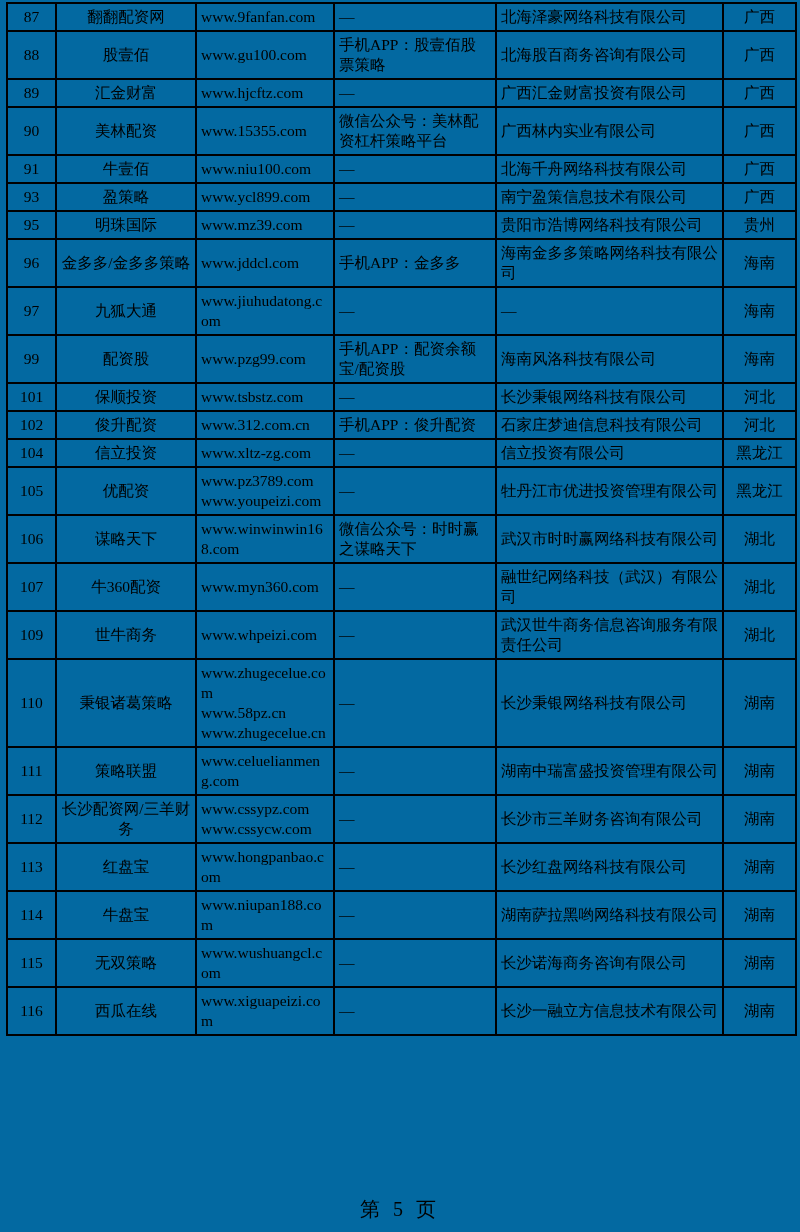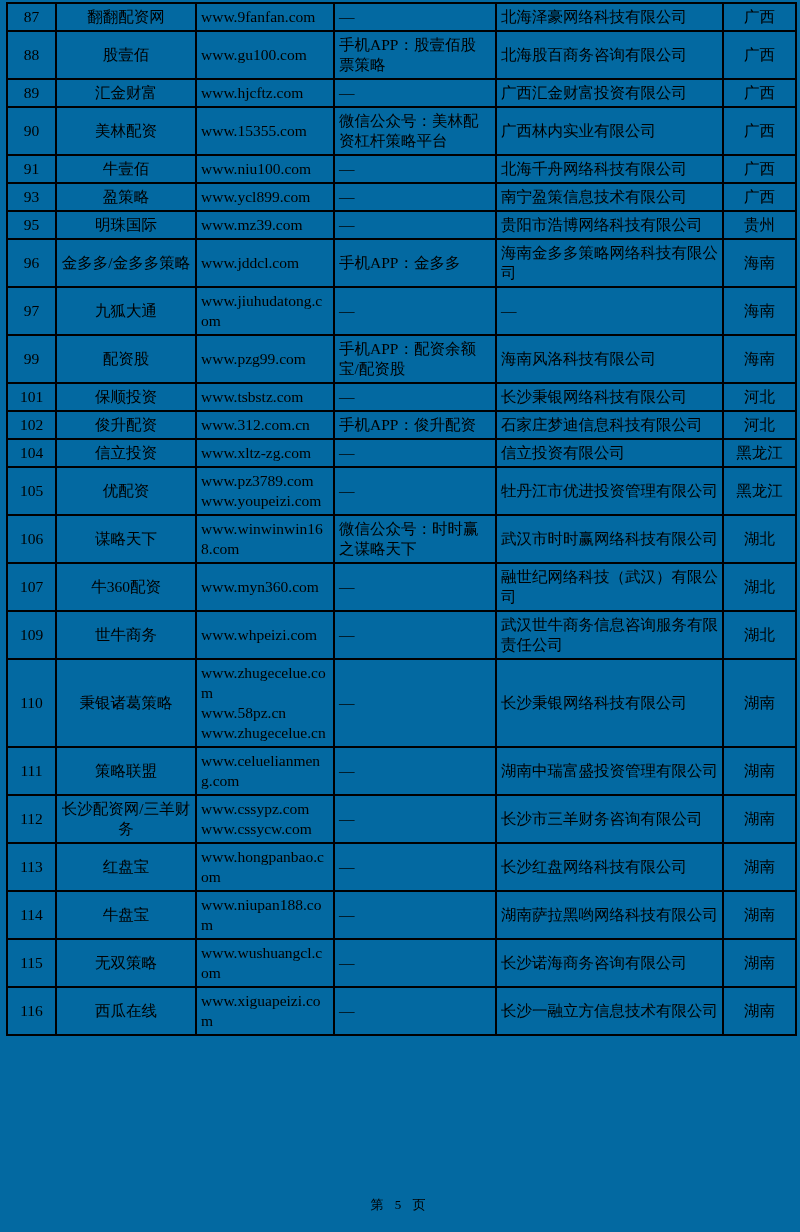--- a/index.html
+++ b/index.html
@@ -40,21 +40,21 @@
   }
   td.col-website, td.col-app, td.col-company {
     text-align: left;
   }
   .footer {
     position: absolute;
     left: 0;
     top: 1196px;
     width: 100%;
     text-align: center;
-    font-size: 13px;
+    font-size: 20px;
     letter-spacing: 4px;
   }
 </style>
 </head>
 <body>
 
 <div class="page">
   <table class="platform-table">
     <colgroup>
         <col style="width: 49px;">

